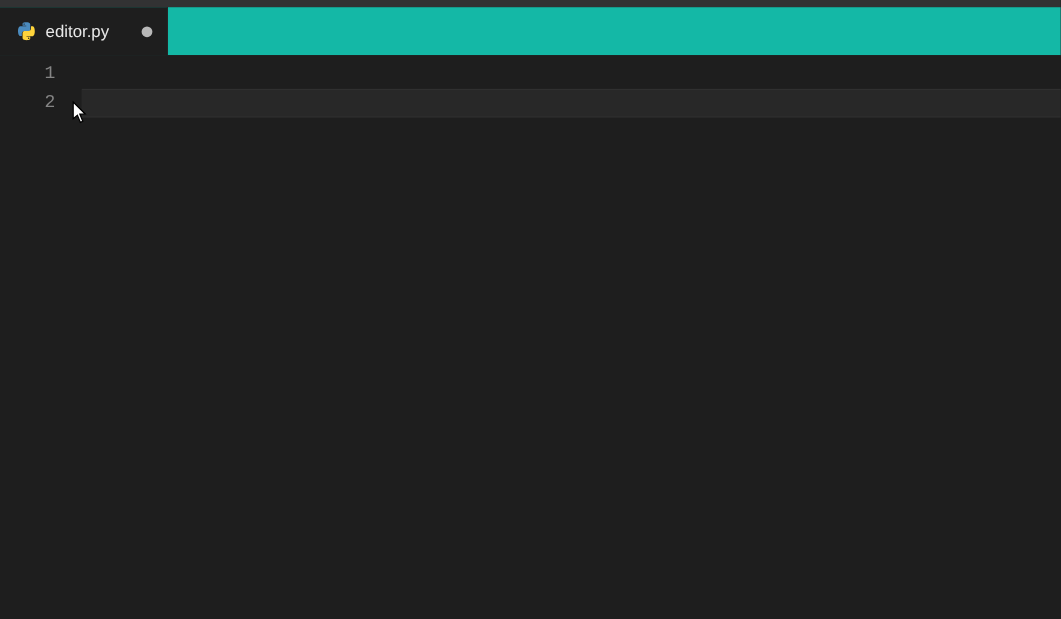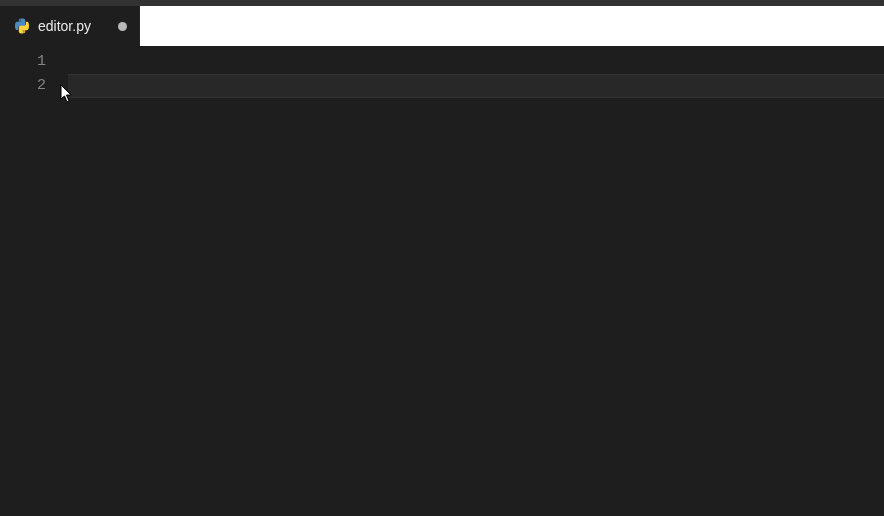--- a/index.html
+++ b/index.html
@@ -15,21 +15,21 @@
       overflow: hidden;
       position: relative;
     }
     .title-bar {
       height: 6px;
       background: #323233;
       width: 100%;
     }
     .tab-bar {
       height: 40px;
-      background: #ffffff;
+      background: #14b8a6;
       display: flex;
       align-items: stretch;
     }
     .tab {
       display: flex;
       align-items: center;
       background: #1e1e1e;
       padding: 0 12px 0 14px;
       gap: 8px;
       min-width: 140px;

